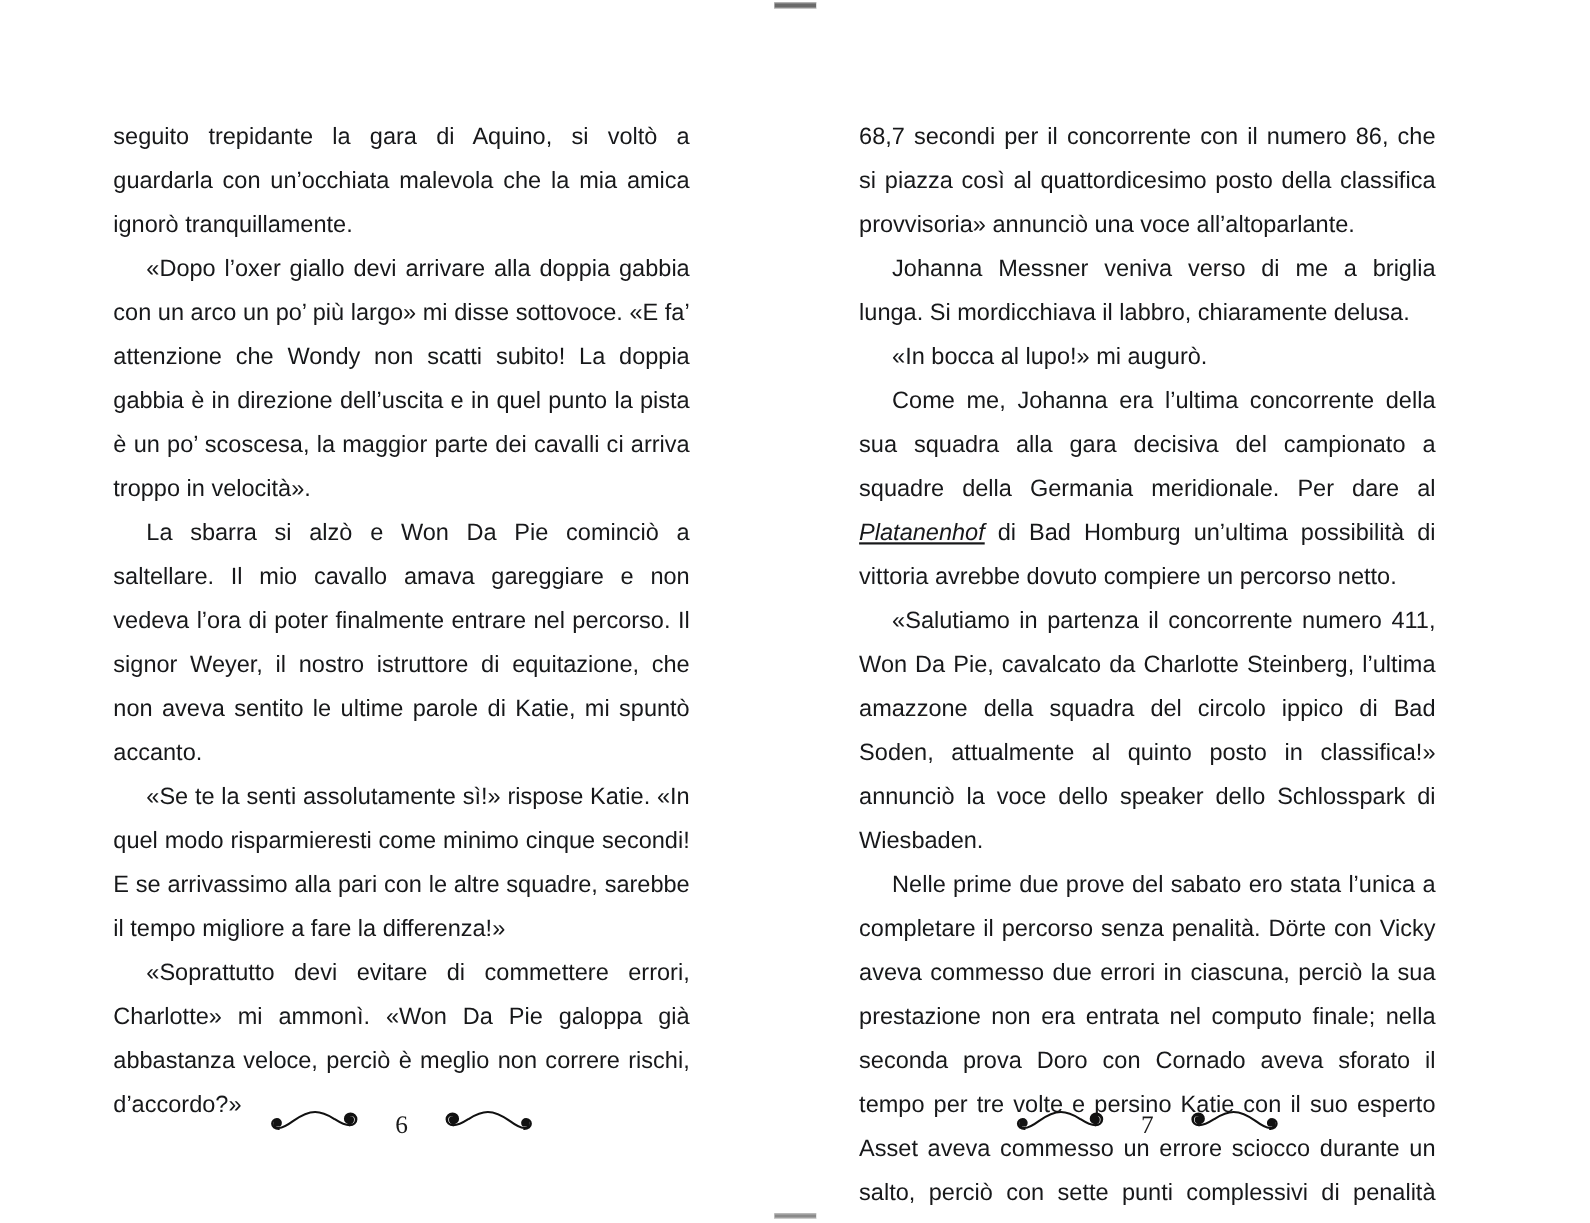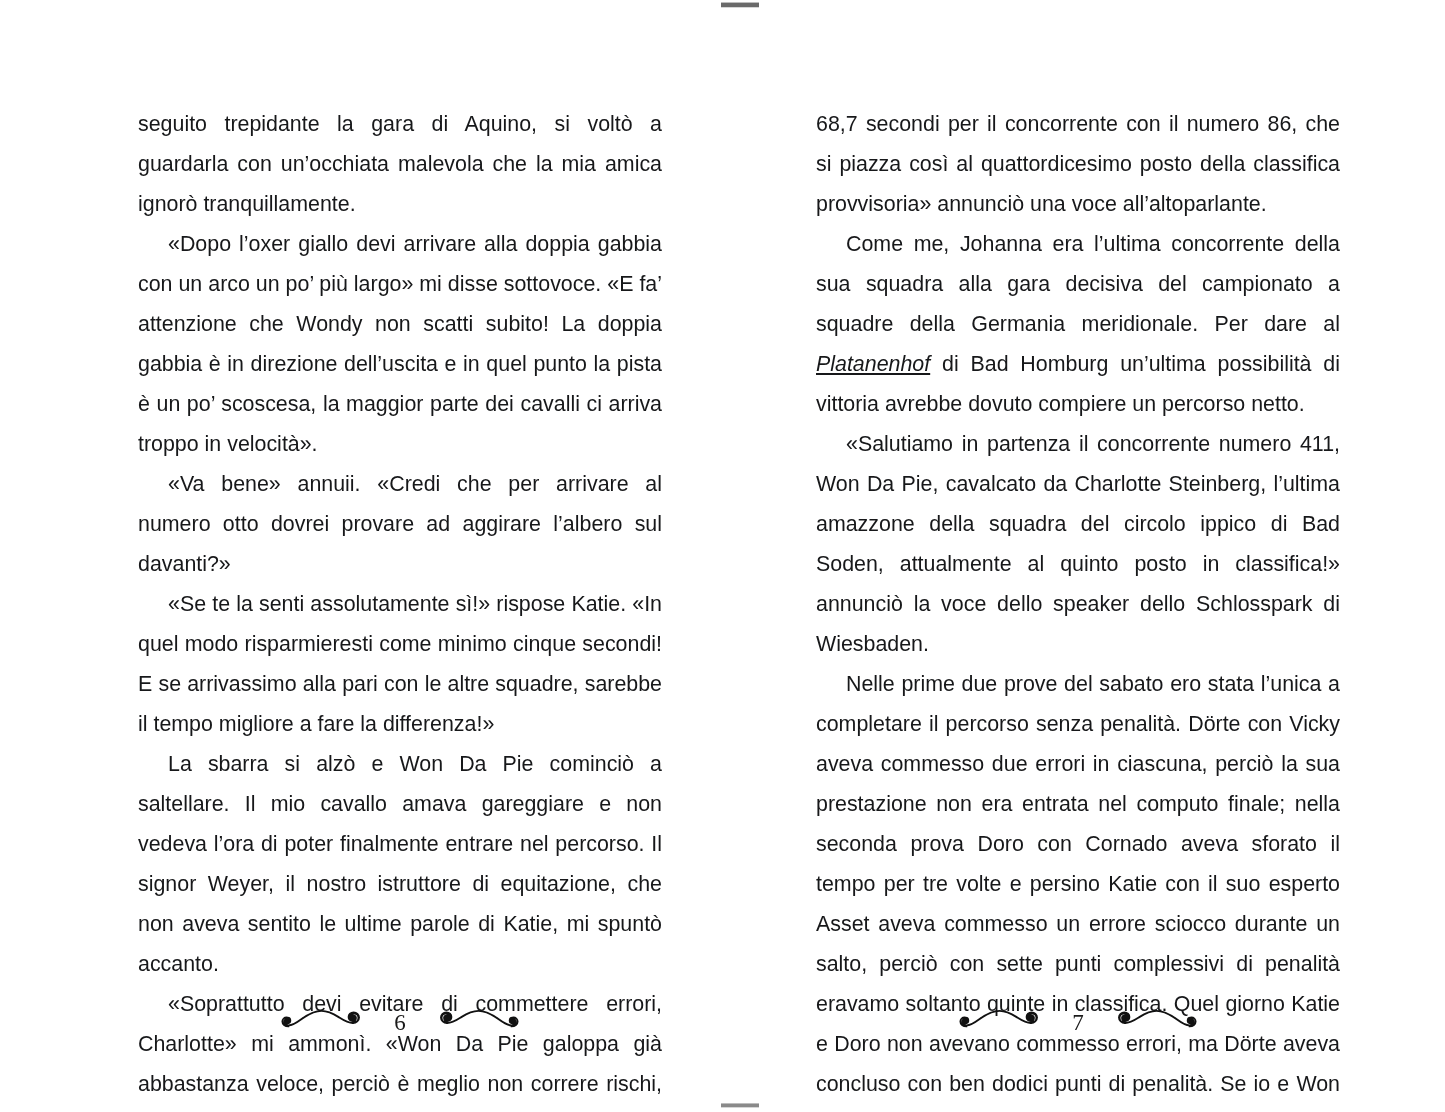--- a/index.html
+++ b/index.html
@@ -14,21 +14,20 @@
     position: relative;
     overflow: hidden;
     font-family: "Liberation Sans", sans-serif;
     color: #111111;
   }
 
   .spread {
     position: absolute;
     inset: 0;
     background: #ffffff;
-    margin-left: 35px;
   }
 
   
   .gutter-mark {
     position: absolute;
     left: 50%;
     transform: translateX(-50%);
     width: 38px;
     height: 4px;
     background: #6a6a6a;
@@ -101,23 +100,22 @@
 <body>
 
 <div class="spread">
 
   <div class="gutter-mark top"></div>
 
   <div class="page page-left">
     <div class="textblock">
       <p>seguito trepidante la gara di Aquino, si voltò a guardarla con un’occhiata malevola che la mia amica ignorò tranquillamente.</p>
       <p class="indent">«Dopo l’oxer giallo devi arrivare alla doppia gabbia con un arco un po’ più largo» mi disse sottovoce. «E fa’ attenzione che Wondy non scatti subito! La doppia gabbia è in direzione dell’uscita e in quel punto la pista è un po’ scoscesa, la maggior parte dei cavalli ci arriva troppo in velocità».</p>
-      <p class="indent">«Va bene» annuii. «Credi che per arrivare al numero otto dovrei provare ad aggirare l’albero sul davanti?»</p>
+      <p class="indent">La sbarra si alzò e Won Da Pie cominciò a saltellare. Il mio cavallo amava gareggiare e non vedeva l’ora di poter finalmente entrare nel percorso. Il signor Weyer, il nostro istruttore di equitazione, che non aveva sentito le ultime parole di Katie, mi spuntò accanto.</p>
       <p class="indent">«Se te la senti assolutamente sì!» rispose Katie. «In quel modo risparmieresti come minimo cinque secondi! E se arrivassimo alla pari con le altre squadre, sarebbe il tempo migliore a fare la differenza!»</p>
-      <p class="indent">La sbarra si alzò e Won Da Pie cominciò a saltellare. Il mio cavallo amava gareggiare e non vedeva l’ora di poter finalmente entrare nel percorso. Il signor Weyer, il nostro istruttore di equitazione, che non aveva sentito le ultime parole di Katie, mi spuntò accanto.</p>
       <p class="indent">«Soprattutto devi evitare di commettere errori, Charlotte» mi ammonì. «Won Da Pie galoppa già abbastanza veloce, perciò è meglio non correre rischi, d’accordo?»</p>
 
     </div>
 
     <div class="folio">
       <span class="ornament">
         <svg width="92" height="26" viewBox="0 0 92 26" fill="none" aria-hidden="true">
           <path d="M8.5 19.4c-3.6 0-6.1-2.1-6.1-4.8 0-2.4 1.9-4.2 4.3-4.2 2.1 0 3.6 1.4 3.6 3.2 0 1.5-1.1 2.6-2.5 2.6-1.1 0-1.9-.7-1.9-1.7 0-.8.6-1.4 1.4-1.4.55 0 .95.3 1.1.75-.5-.08-.95.22-.95.72 0 .5.4.85.95.85.75 0 1.3-.6 1.3-1.45 0-1.15-1-2.05-2.35-2.05-1.65 0-2.95 1.25-2.95 2.95 0 2.05 1.75 3.55 4.15 3.55 4.2 0 7.9-2.6 13.1-6.4C27.4 7.9 33.5 3.9 41.5 3.9c7.2 0 12.3 3.1 17.2 6.2 4.7 3 9 5.9 14.2 5.9" stroke="#111111" stroke-width="1.9" stroke-linecap="round"></path>
           <path d="M73 16c3.4 0 6-2.4 6-5.5 0-2.9-2.3-5.1-5.4-5.1-2.9 0-5 2-5 4.6 0 2.3 1.7 4 4 4 1.9 0 3.3-1.3 3.3-3 0-1.4-1-2.4-2.4-2.4-1.1 0-1.9.75-1.9 1.75 0 .85.6 1.45 1.45 1.45.6 0 1.05-.35 1.15-.85-.45.25-1 .05-1.15-.45-.15-.55.2-1.05.8-1.05.75 0 1.3.6 1.3 1.45 0 1.05-.9 1.85-2.1 1.85-1.5 0-2.65-1.2-2.65-2.85 0-1.95 1.55-3.4 3.75-3.4 2.45 0 4.3 1.85 4.3 4.35 0 2.7-2.2 4.8-5.1 4.8" stroke="#111111" stroke-width="1.9" stroke-linecap="round"></path>
         </svg>
@@ -128,20 +126,22 @@
           <path d="M8.5 19.4c-3.6 0-6.1-2.1-6.1-4.8 0-2.4 1.9-4.2 4.3-4.2 2.1 0 3.6 1.4 3.6 3.2 0 1.5-1.1 2.6-2.5 2.6-1.1 0-1.9-.7-1.9-1.7 0-.8.6-1.4 1.4-1.4.55 0 .95.3 1.1.75-.5-.08-.95.22-.95.72 0 .5.4.85.95.85.75 0 1.3-.6 1.3-1.45 0-1.15-1-2.05-2.35-2.05-1.65 0-2.95 1.25-2.95 2.95 0 2.05 1.75 3.55 4.15 3.55 4.2 0 7.9-2.6 13.1-6.4C27.4 7.9 33.5 3.9 41.5 3.9c7.2 0 12.3 3.1 17.2 6.2 4.7 3 9 5.9 14.2 5.9" stroke="#111111" stroke-width="1.9" stroke-linecap="round"></path>
           <path d="M73 16c3.4 0 6-2.4 6-5.5 0-2.9-2.3-5.1-5.4-5.1-2.9 0-5 2-5 4.6 0 2.3 1.7 4 4 4 1.9 0 3.3-1.3 3.3-3 0-1.4-1-2.4-2.4-2.4-1.1 0-1.9.75-1.9 1.75 0 .85.6 1.45 1.45 1.45.6 0 1.05-.35 1.15-.85-.45.25-1 .05-1.15-.45-.15-.55.2-1.05.8-1.05.75 0 1.3.6 1.3 1.45 0 1.05-.9 1.85-2.1 1.85-1.5 0-2.65-1.2-2.65-2.85 0-1.95 1.55-3.4 3.75-3.4 2.45 0 4.3 1.85 4.3 4.35 0 2.7-2.2 4.8-5.1 4.8" stroke="#111111" stroke-width="1.9" stroke-linecap="round"></path>
         </svg>
       </span>
     </div>
   </div>
 
   <div class="page page-right">
     <div class="textblock">
       <p>68,7 secondi per il concorrente con il numero 86, che si piazza così al quattordicesimo posto della classifica provvisoria» annunciò una voce all’altoparlante.</p>
+      <p class="indent">Johanna Messner veniva verso di me a briglia lunga. Si mordicchiava il labbro, chiaramente delusa.</p>
+      <p class="indent">«In bocca al lupo!» mi augurò.</p>
       <p class="indent">
         <span>Come me, Johanna era l’ultima concorrente della sua squadra alla gara decisiva del campionato a squadre della Germania meridionale. Per dare al </span><span class="it">Platanenhof</span><span> di Bad Homburg un’ultima possibilità di vittoria avrebbe dovuto compiere un percorso netto.</span>
       </p>
       <p class="indent">«Salutiamo in partenza il concorrente numero 411, Won Da Pie, cavalcato da Charlotte Steinberg, l’ultima amazzone della squadra del circolo ippico di Bad Soden, attualmente al quinto posto in classifica!» annunciò la voce dello speaker dello Schlosspark di Wiesbaden.</p>
       <p class="indent">Nelle prime due prove del sabato ero stata l’unica a completare il percorso senza penalità. Dörte con Vicky aveva commesso due errori in ciascuna, perciò la sua prestazione non era entrata nel computo finale; nella seconda prova Doro con Cornado aveva sforato il tempo per tre volte e persino Katie con il suo esperto Asset aveva commesso un errore sciocco durante un salto, perciò con sette punti complessivi di penalità eravamo soltanto quinte in classifica. Quel giorno Katie e Doro non avevano commesso errori, ma Dörte aveva concluso con ben dodici punti di penalità. Se io e Won Da Pie</p>
     </div>
 
     <div class="folio">
       <span class="ornament">
         <svg width="92" height="26" viewBox="0 0 92 26" fill="none" aria-hidden="true">

